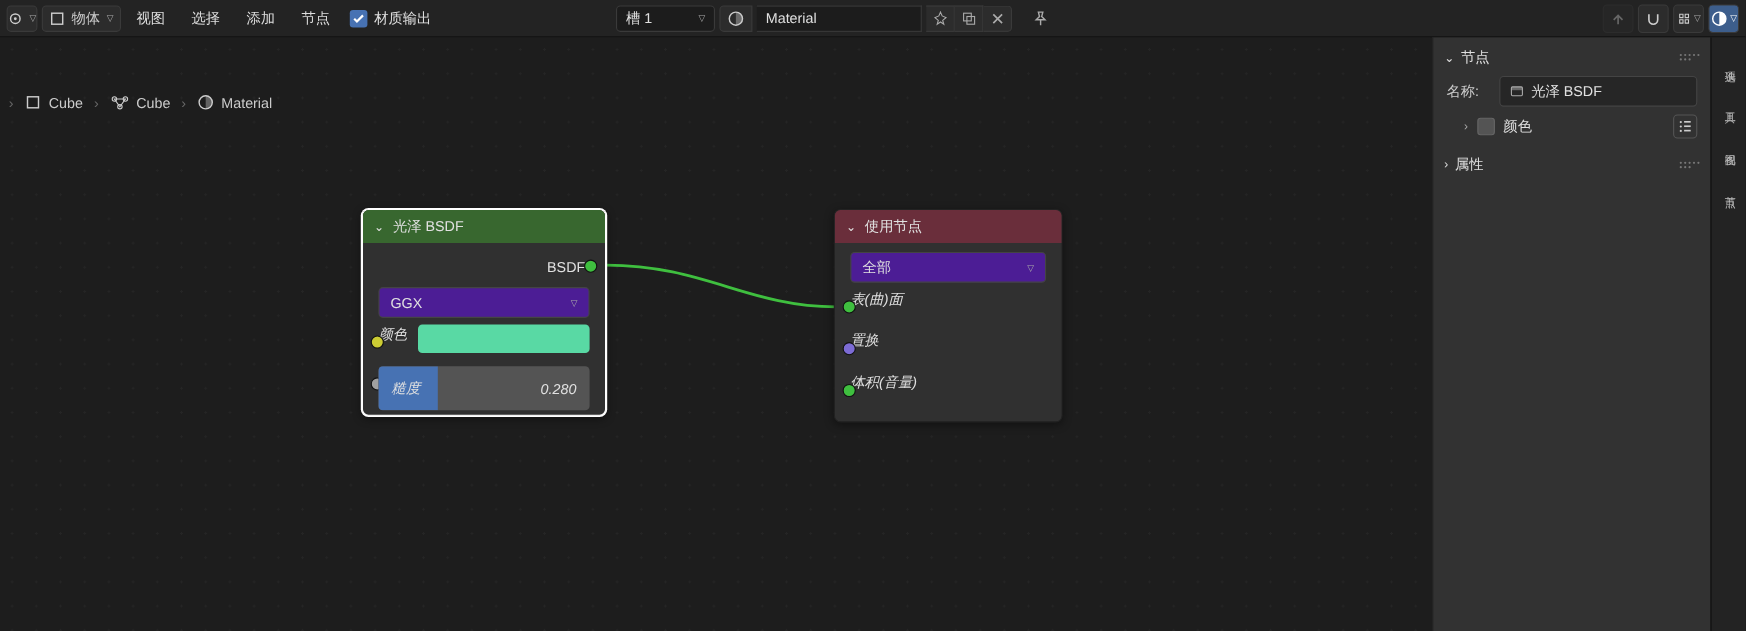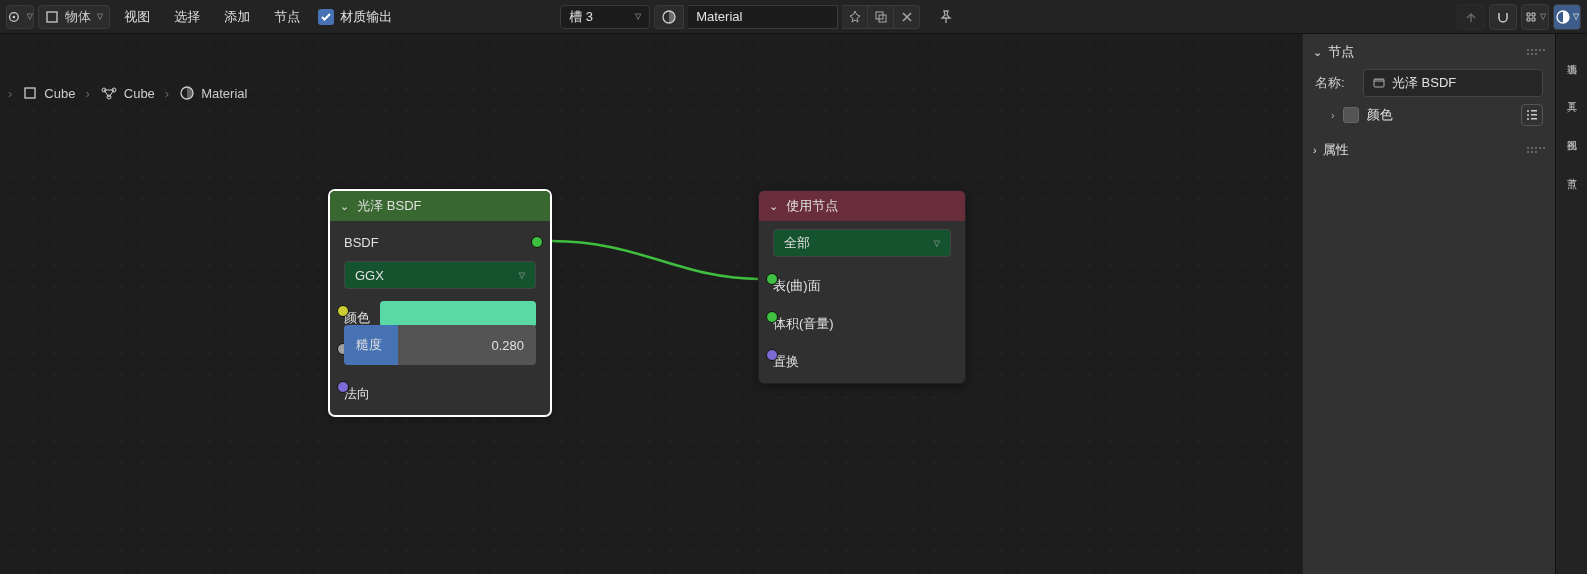--- a/index.html
+++ b/index.html
@@ -35,31 +35,31 @@
 .canvas::before { content:""; position:absolute; inset:0; background-image: radial-gradient(circle, #2a2a2a 1px, transparent 1px); background-size: 22px 22px; opacity:.6; }
 
 .node { position: absolute; background: #303030; border: 1px solid #222; border-radius: 6px; box-shadow: 0 2px 8px rgba(0,0,0,.4); }
 .node.selected { border-color:#fff; box-shadow: 0 0 0 1px #fff, 0 2px 8px rgba(0,0,0,.4); }
 .node-header { height: 30px; display: flex; align-items: center; padding: 0 10px; border-radius: 5px 5px 0 0; font-weight: 500; gap:8px; }
 .node-header .chev { font-size: 11px; }
 .nh-green { background: #38672f; }
 .nh-red { background: #6a2e3b; }
 .node-body { padding: 8px 14px 12px; display:flex; flex-direction:column; gap:6px; position:relative; }
 
-.out-row { display:flex; align-items:center; height:26px; position:relative; padding-right:4px; }
-.in-row { display:flex; align-items:flex-end; height:32px; gap:10px; position:relative; }
+.out-row { display:flex; justify-content:flex-end; align-items:center; height:26px; position:relative; padding-right:4px; }
+.in-row { display:flex; align-items:flex-start; height:32px; gap:10px; position:relative;font-style:italic; }
 .socket { width:12px; height:12px; border-radius:50%; position:absolute; border:1px solid #111; }
 .socket.out { right:-7px; }
 .socket.in { left:-7px; }
 .sk-green { background:#3fbf3f; }
 .sk-yellow { background:#cccc33; }
 .sk-grey { background:#a0a0a0; }
 .sk-purple { background:#7c6bd4; }
 
-.sel-field { background:#14532d; border:1px solid #444; border-radius:4px; height:28px; display:flex; align-items:center; justify-content:space-between; padding:0 10px; width:100%; cursor:pointer; }
+.sel-field { background:#4c1d95; border:1px solid #444; border-radius:4px; height:28px; display:flex; align-items:center; justify-content:space-between; padding:0 10px; width:100%; cursor:pointer; }
 .color-swatch { flex:1; height:26px; border-radius:4px; cursor:pointer; }
 .slider-field { background:#545454; border-radius:4px; height:40px; display:flex; align-items:center; justify-content:space-between; padding:0 12px; position:relative; overflow:hidden; cursor:ew-resize; }
 .slider-fill { position:absolute; left:0; top:0; bottom:0; background:#4772b3; }
 .slider-field span { position:relative; z-index:1; }
 
 
 svg.link { position:absolute; top:0; left:0; pointer-events:none; overflow:visible; }
 
 
 .sidebar { position:absolute; top:34px; right:32px; bottom:0; width:253px; background:#323232; border-left:1px solid #222; padding:4px 6px; }
@@ -106,21 +106,21 @@
         <svg viewBox="0 0 12 12">
           <path d="M2 6l2.5 2.5L10 3" stroke="#fff" stroke-width="2" fill="none"></path>
         </svg>
       </div>
     <span>材质输出</span>
   </div>
 
   <div style="width:160px"></div>
 
   <div class="slot-select">
-    <span>槽 3</span>
+    <span>槽 1</span>
     <span class="dropdown-arrow">▽</span>
   </div>
   <div class="mat-browse">
     <svg width="16" height="16" viewBox="0 0 16 16">
         <circle cx="8" cy="8" r="6" fill="none" stroke="#ccc" stroke-width="1.3"></circle>
         <path d="M8 2a6 6 0 010 12" fill="#ccc" opacity=".4"></path>
       </svg>
   </div>
   <div class="mat-name">
     <span>Material</span>
@@ -232,48 +232,44 @@
         <div class="color-swatch" style="background:#59d9a4"></div>
       </div>
       <div class="in-row" style="gap:0">
         <div class="socket in sk-grey" style="top:10px"></div>
         <div class="slider-field" style="flex:1">
           <div class="slider-fill" style="width:28%"></div>
           <span>糙度</span>
           <span>0.280</span>
         </div>
       </div>
-      <div class="in-row">
-        <div class="socket in sk-purple" style="top:10px"></div>
-        <span>法向</span>
-      </div>
     </div>
   </div>
 
   <div class="node" style="left:758px; top:156px; width:208px">
     <div class="node-header nh-red">
       <span class="chev">⌄</span>
       <span>使用节点</span>
     </div>
     <div class="node-body">
       <div class="sel-field">
         <span>全部</span>
         <span class="dropdown-arrow">▽</span>
       </div>
       <div class="in-row">
         <div class="socket in sk-green" style="top:10px"></div>
         <span>表(曲)面</span>
       </div>
       <div class="in-row">
+        <div class="socket in sk-purple" style="top:10px"></div>
+        <span>置换</span>
+      </div>
+      <div class="in-row">
         <div class="socket in sk-green" style="top:10px"></div>
         <span>体积(音量)</span>
-      </div>
-      <div class="in-row">
-        <div class="socket in sk-purple" style="top:10px"></div>
-        <span>置换</span>
       </div>
     </div>
   </div>
 
 </div>
 
 <div class="sidebar">
   <div class="panel-hdr">
     <span style="font-size:11px">⌄</span>
     <span>节点</span>

